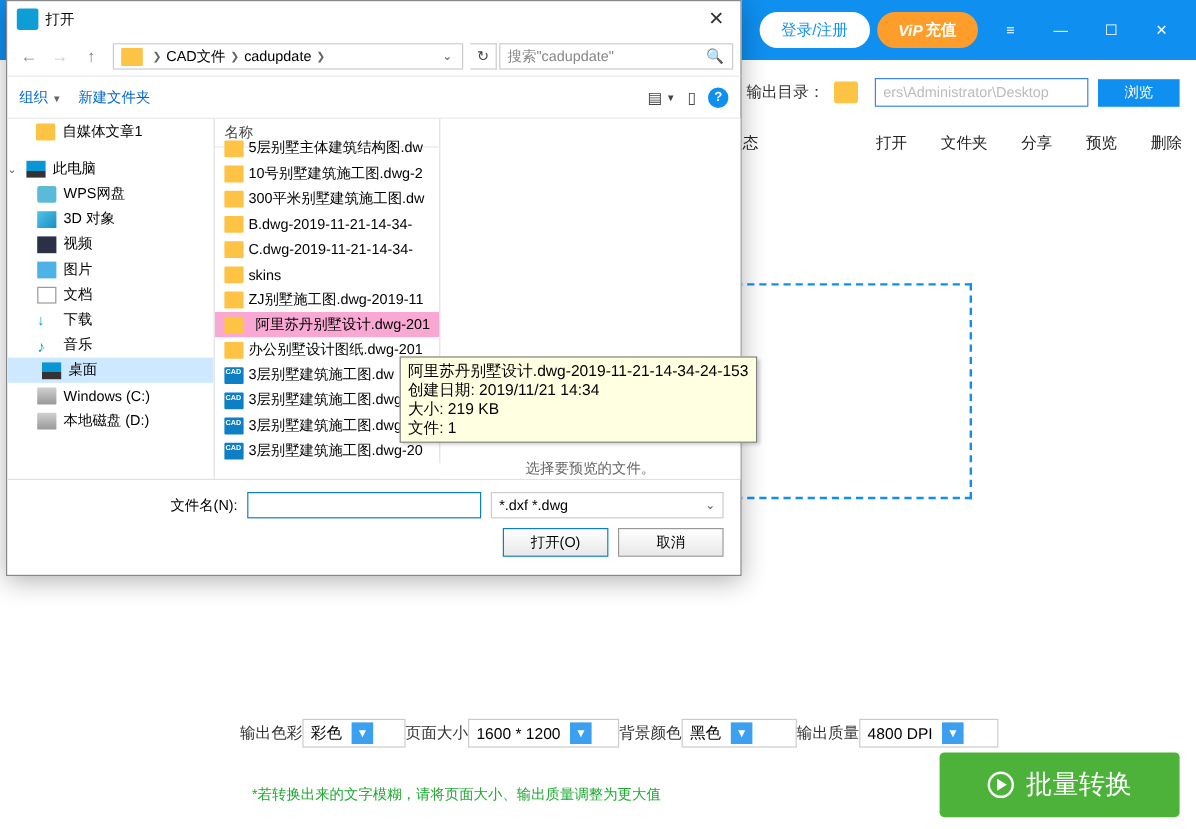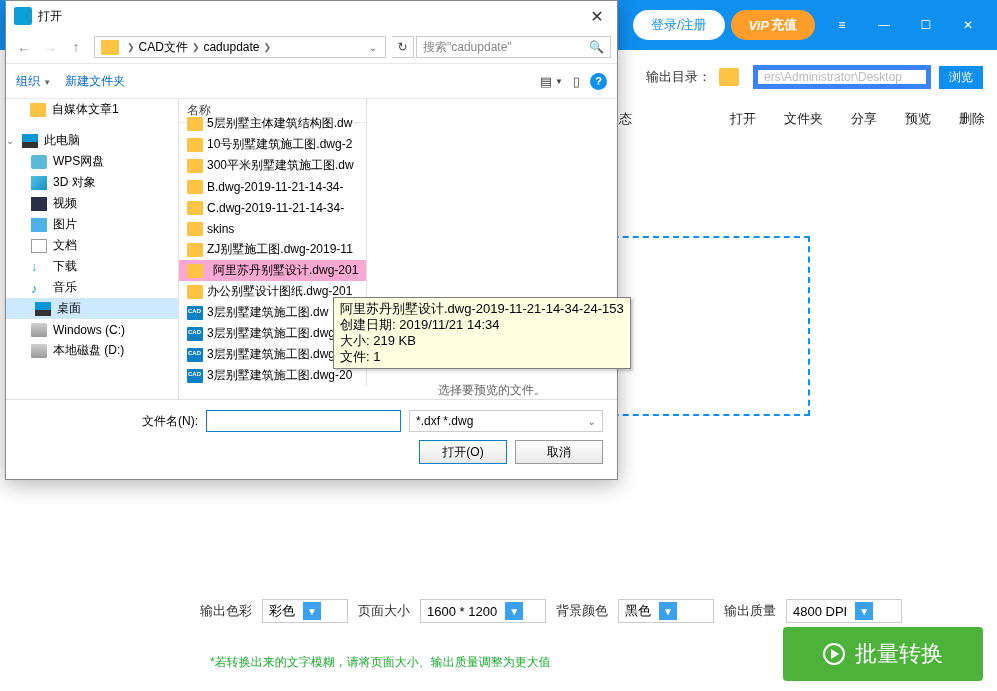--- a/index.html
+++ b/index.html
@@ -6,29 +6,29 @@
 body { width:997px; height:691px; background:#fff; overflow:hidden; font-size:12px; position:relative; }
 .main-win { position:absolute; top:0; left:0; width:997px; height:691px; background:#fff; }
 .main-titlebar { height:50px; background:#0f8ff0; display:flex; align-items:center; justify-content:flex-end; padding:0 8px; gap:6px; }
 .login-btn { background:#fff; color:#0f8ff0; height:30px; border-radius:15px; display:flex; align-items:center; padding:0 18px; font-size:13px; }
 .vip-btn { background:#ff9d2a; color:#fff; height:30px; border-radius:15px; display:flex; align-items:center; padding:0 18px; font-size:13px; font-weight:bold; }
 .vip-btn span.v { color:#fff; font-style:italic; margin-right:2px; }
 .win-controls { display:flex; gap:0; }
 .win-ctrl { width:42px; height:30px; display:flex; align-items:center; justify-content:center; color:#fff; }
 .top-toolbar { height:54px; display:flex; align-items:center; justify-content:flex-end; padding:0 14px; gap:8px; background:#fff; }
 .tt-lbl { font-size:13px; color:#333; }
-.tt-path { display:flex; align-items:center; border:5px solid #3b82f6; height:24px; background:#fff; color:#bbb; padding:0 6px; font-size:12px; width:178px; }
+.tt-path { display:flex; align-items:center; border:1px solid #3b82f6; height:24px; background:#fff; color:#bbb; padding:0 6px; font-size:12px; width:178px; }
 .tt-folder-ico { width:20px; height:18px; background:#fcc344; border-radius:2px; margin-right:6px; }
-.tt-browse { background:#0f8ff0; color:#fff; padding:3px 10px; font-size:12px; border:none; }
+.tt-browse { background:#0f8ff0; color:#fff; padding:3px 22px; font-size:12px; border:none; }
 .headers { height:30px; display:flex; align-items:center; justify-content:flex-end; padding:0 12px; gap:28px; color:#222; font-size:13px; }
 .drop-area { position:absolute; left:250px; top:236px; width:560px; height:180px; border:2px dashed #0f8ff0; display:flex; flex-direction:column; align-items:center; justify-content:center; gap:24px; }
 .plus-box { width:64px; height:64px; border:1px solid #0f8ff0; display:flex; align-items:center; justify-content:center; }
 .plus-box::before { content:"+"; color:#0f8ff0; font-size:40px; font-weight:300; }
 .drop-text { color:#0f8ff0; font-size:18px; }
-.bottom-bar { position:absolute; bottom:60px; left:200px; right:14px; height:40px; display:flex; align-items:center; gap:10px; font-size:13px; }
+.bottom-bar { position:absolute; bottom:60px; left:200px; right:14px; height:40px; display:flex; align-items:center; font-size:13px; }
 .bb-lbl { color:#333; }
 .bb-select { display:flex; align-items:center; border:1px solid #ccc; height:24px; background:#fff; padding:0 6px; }
 .bb-select .arrow { background:#3ba0f0; color:#fff; width:18px; height:18px; display:flex; align-items:center; justify-content:center; margin-left:8px; font-size:10px; }
 .hint { position:absolute; bottom:20px; left:210px; color:#1ea832; font-size:12px; }
 .convert-btn { position:absolute; bottom:10px; right:14px; width:200px; height:54px; background:#4db23a; color:#fff; display:flex; align-items:center; justify-content:center; gap:10px; border-radius:4px; font-size:22px; }
 .convert-btn .play { width:22px; height:22px; border:2px solid #fff; border-radius:50%; display:flex; align-items:center; justify-content:center; }
 .convert-btn .play::before { content:""; border-left:8px solid #fff; border-top:5px solid transparent; border-bottom:5px solid transparent; margin-left:2px; }
 
 
 .dialog { position:absolute; top:0; left:5px; width:613px; height:480px; background:#fff; border:1px solid #888; box-shadow:0 4px 20px rgba(0,0,0,0.3); }

